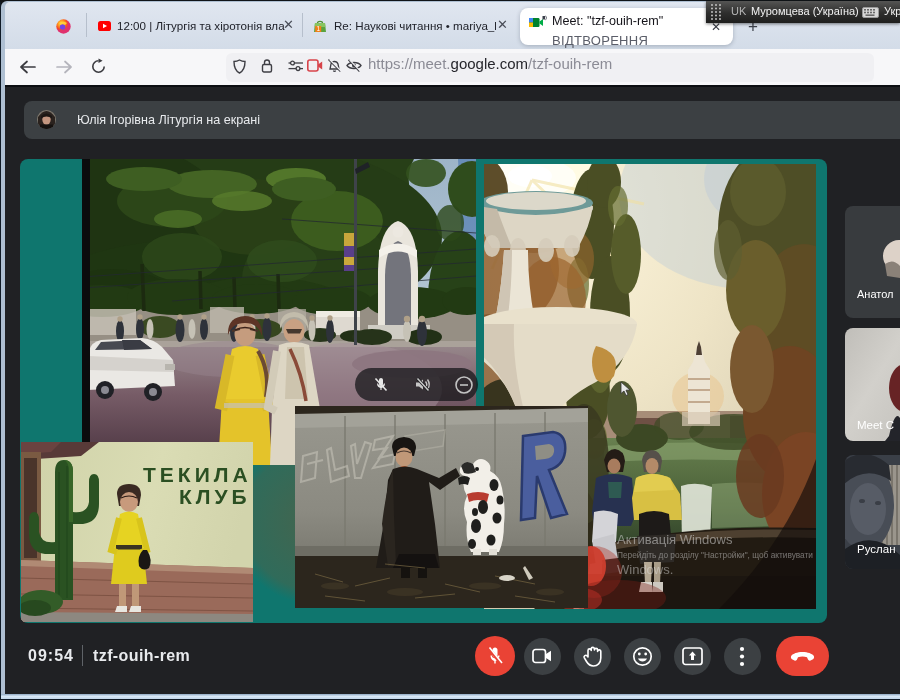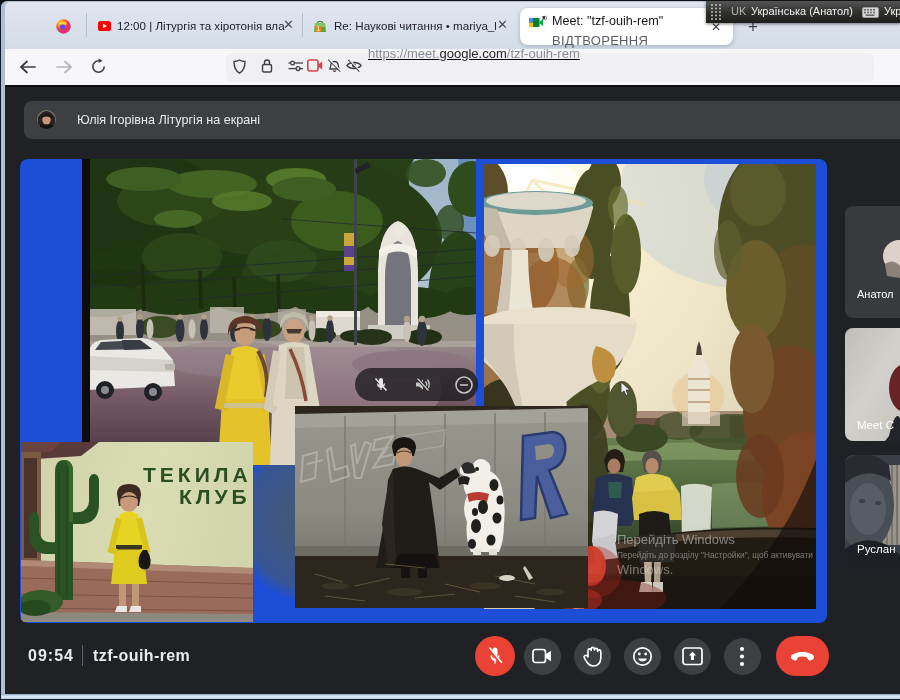--- a/index.html
+++ b/index.html
@@ -80,21 +80,21 @@
       <circle cx="11" cy="9" r="0.9"></circle>
     <circle cx="3" cy="12.5" r="0.9"></circle>
       <circle cx="7" cy="12.5" r="0.9"></circle>
       <circle cx="11" cy="12.5" r="0.9"></circle>
     <circle cx="3" cy="16" r="0.9"></circle>
       <circle cx="7" cy="16" r="0.9"></circle>
       <circle cx="11" cy="16" r="0.9"></circle>
   </g>
 </svg>
 <div class="abs" style="left:731px;top:5px;font-size:11px;color:#b5b5b5;">UK</div>
-<div class="abs" style="left:751px;top:5px;font-size:11px;color:#f2f2f2;">Українська (Анатол)</div>
+<div class="abs" style="left:751px;top:5px;font-size:11px;color:#f2f2f2;">Муромцева (Україна)</div>
 <svg class="abs" style="left:862px;top:7px" width="17" height="11">
   <rect x="0.5" y="0.5" width="16" height="10" rx="1.5" fill="#d8d8d8" stroke="#9a9a9a"></rect>
   <g fill="#6a6a6a">
     <rect x="2" y="2" width="2" height="1.6"></rect>
       <rect x="5" y="2" width="2" height="1.6"></rect>
       <rect x="8" y="2" width="2" height="1.6"></rect>
       <rect x="11" y="2" width="2" height="1.6"></rect>
     <rect x="2" y="4.7" width="2" height="1.6"></rect>
       <rect x="5" y="4.7" width="2" height="1.6"></rect>
       <rect x="8" y="4.7" width="2" height="1.6"></rect>
@@ -149,42 +149,42 @@
   <line x1="1.5" y1="1.5" x2="13.5" y2="13.5" stroke="#3e3e44" stroke-width="1.5"></line>
   <line x1="2.6" y1="1.5" x2="14.6" y2="13.5" stroke="#f0f0f3" stroke-width="1.2"></line>
 </svg>
 
 <svg class="abs" style="left:346px;top:59px" width="16" height="13" viewBox="0 0 16 13">
   <path d="M1,6.5 C4,2.5 12,2.5 15,6.5 C12,10.5 4,10.5 1,6.5 Z" fill="none" stroke="#3e3e44" stroke-width="1.3"></path>
   <circle cx="8" cy="6.5" r="2" fill="#3e3e44"></circle>
   <line x1="2.5" y1="0.8" x2="13.5" y2="12.4" stroke="#3e3e44" stroke-width="1.5"></line>
   <line x1="3.6" y1="0.8" x2="14.6" y2="12.4" stroke="#f0f0f3" stroke-width="1.2"></line>
 </svg>
-<div class="abs" style="left:368px;top:46px;font-size:13px;white-space:nowrap;text-decoration:underline;"><span style="color:#8b8b95">https://meet.</span><span style="color:#26262c">google.com</span><span style="color:#8b8b95">/tzf-ouih-rem</span></div>
+<div class="abs" style="left:368px;top:55px;font-size:15px;white-space:nowrap;"><span style="color:#8b8b95">https://meet.</span><span style="color:#26262c">google.com</span><span style="color:#8b8b95">/tzf-ouih-rem</span></div>
 
 <div class="abs" style="left:5px;top:87px;width:895px;height:607px;background:#202124;"></div>
 
 <div class="abs" style="left:24px;top:101px;width:876px;height:38px;background:#3c4043;border-radius:8px 0 0 8px;"></div>
 <svg class="abs" style="left:37px;top:110px" width="19" height="19">
   <defs>
       <clipPath id="avc">
         <circle cx="9.5" cy="9.5" r="9.5"></circle>
       </clipPath>
     </defs>
   <g clip-path="url(#avc)">
     <rect width="19" height="19" fill="#7e776d"></rect>
     <path d="M1,7 Q9.5,-5 18,7 L18,19 L1,19 Z" fill="#2a221e"></path>
     <ellipse cx="9.5" cy="9.5" rx="4.2" ry="5.2" fill="#c49680"></ellipse>
     <path d="M4,6 Q9.5,1 15,6 L15,8.5 Q9.5,4.5 4,8.5 Z" fill="#1d1714"></path>
     <rect x="3" y="14.5" width="13" height="4.5" fill="#15110f"></rect>
   </g>
 </svg>
 <div class="abs" style="left:77px;top:113px;font-size:12.6px;color:#e8eaed;">Юлія Ігорівна Літургія на екрані</div>
 
-<div class="abs" style="left:20px;top:159px;width:807px;height:464px;background:#1d4ed8;border-radius:8px;overflow:hidden;">
+<div class="abs" style="left:20px;top:159px;width:807px;height:464px;background:#0f766e;border-radius:8px;overflow:hidden;">
   <div id="collage" style="position:absolute;left:0;top:0;width:807px;height:464px;">
 
   <div style="position:absolute;left:210px;top:276px;width:170px;height:170px;border-radius:50%;background:radial-gradient(circle, rgba(88,94,66,0.72), rgba(88,94,66,0.45) 58%, rgba(88,94,66,0) 70%);"></div>
 
   <svg style="position:absolute;left:62px;top:0" width="394" height="306" viewBox="0 0 394 306">
     <defs>
       <linearGradient id="psky" x1="0" y1="0" x2="0" y2="1">
         <stop offset="0%" stop-color="#9db4c8"></stop>
             <stop offset="100%" stop-color="#ccd8e0"></stop>
       </linearGradient>
@@ -657,21 +657,21 @@
     </g>
     <path d="M12.5,6.5 Q15,9.5 12.5,12.5 M14.5,4.5 Q18,9.5 14.5,14.5" stroke="#c6c6c6" stroke-width="1.4" fill="none"></path>
     <line x1="4.5" y1="3.5" x2="15.5" y2="15.5" stroke="#16171a" stroke-width="3"></line>
     <line x1="4.5" y1="3.5" x2="15.5" y2="15.5" stroke="#c6c6c6" stroke-width="1.6"></line>
   </svg>
   <svg style="position:absolute;left:435px;top:217px" width="18" height="18" viewBox="0 0 18 18">
     <circle cx="9" cy="9" r="8" fill="none" stroke="#c2c2c2" stroke-width="1.6"></circle>
     <line x1="5" y1="9" x2="13" y2="9" stroke="#c2c2c2" stroke-width="1.6"></line>
   </svg>
 
-  <div style="position:absolute;left:597px;top:373px;font-size:13px;color:rgba(228,228,228,0.5);">Перейдіть Windows</div>
+  <div style="position:absolute;left:597px;top:373px;font-size:13px;color:rgba(228,228,228,0.5);">Активація Windows</div>
   <div style="position:absolute;left:597px;top:391px;font-size:8.3px;color:rgba(228,228,228,0.45);">Перейдіть до розділу "Настройки", щоб активувати</div>
   <div style="position:absolute;left:597px;top:403px;font-size:13px;color:rgba(228,228,228,0.45);">Windows.</div>
 
   <svg style="position:absolute;left:600px;top:222px" width="12" height="16" viewBox="0 0 12 16">
     <path d="M1,1 L1,12.5 L4,10 L6,14.5 L8,13.5 L6,9.2 L10,9 Z" fill="#e8e8e8" stroke="#333" stroke-width="0.8"></path>
   </svg>
 
   </div>
 </div>
 

